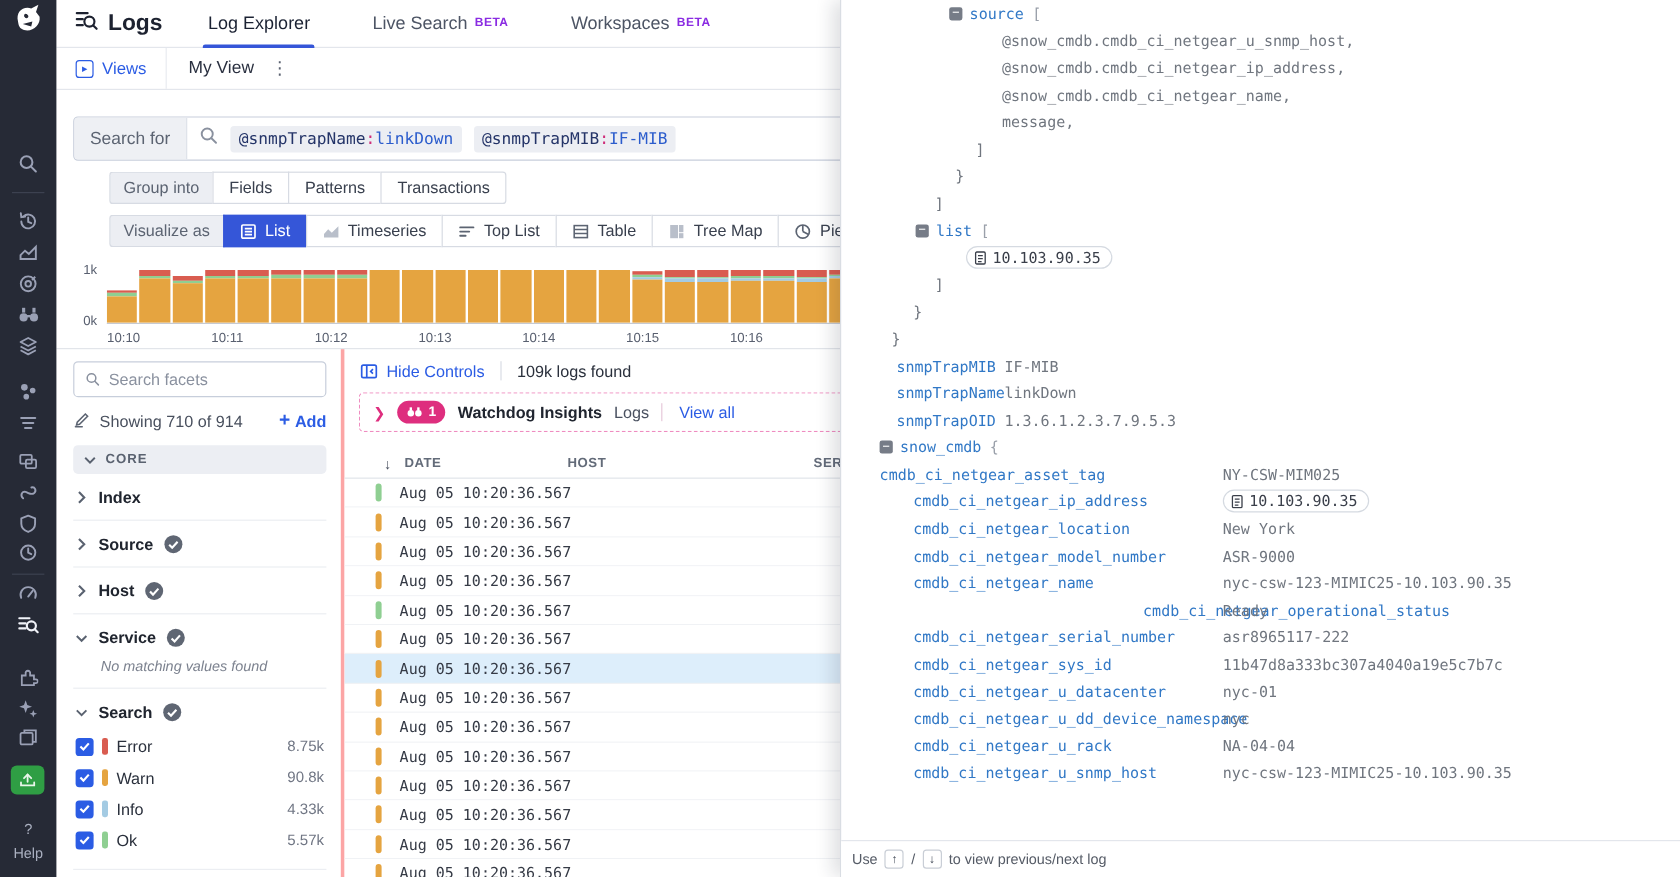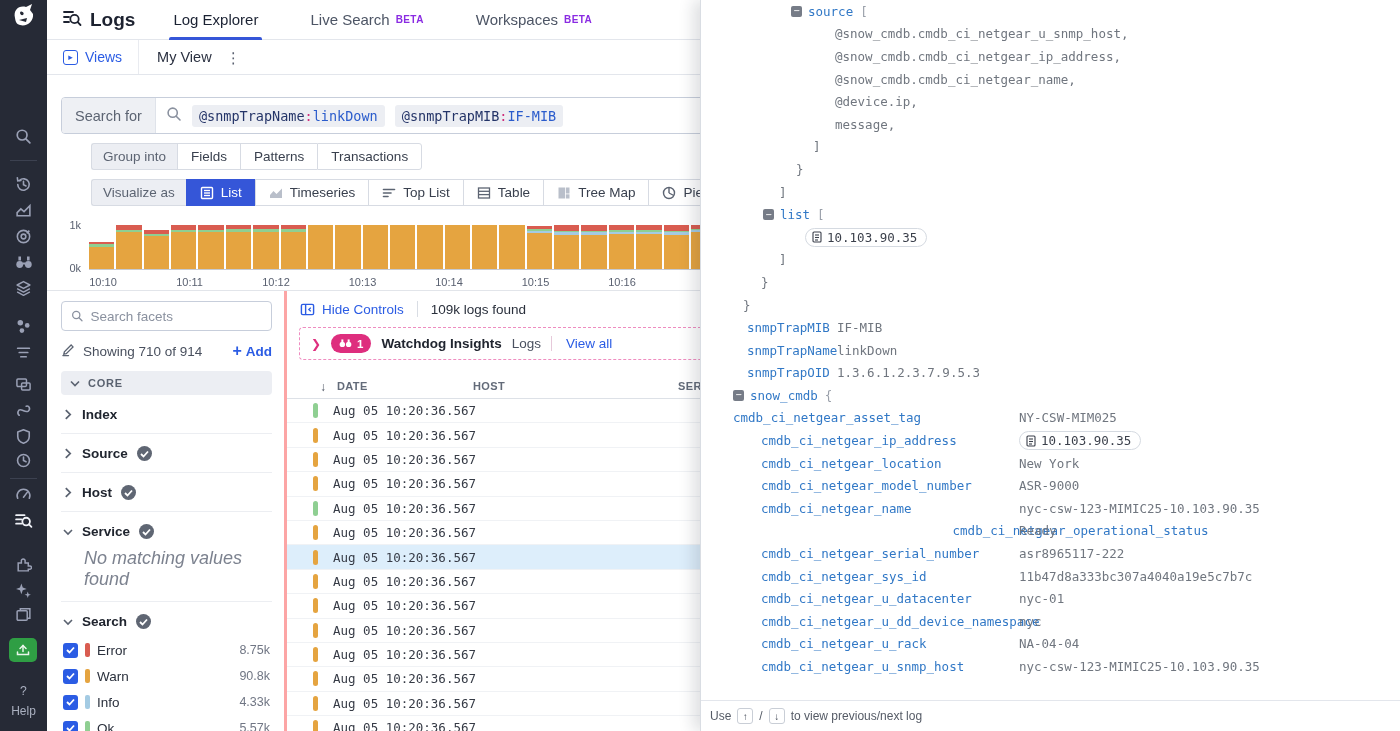--- a/index.html
+++ b/index.html
@@ -63,21 +63,21 @@
   .facet-search input { border:none; outline:none; font-size:13.5px; color:#49505e; width:100%; font-family:"Liberation Sans",sans-serif; background:transparent; }
   .facet-search input::placeholder { color:#8a919f; }
   .showing-row { display:flex; align-items:center; margin-top:11px; font-size:13.5px; color:#49505e; gap:7px; }
   .add-btn { margin-left:auto; color:#2b5ce4; font-weight:600; display:flex; align-items:center; gap:4px; cursor:pointer; }
   .add-plus { font-size:16px; font-weight:700; }
   .core-hdr { margin-top:11px; background:#eceef3; border-radius:4px; height:24px; display:flex; align-items:center; gap:8px; padding:0 9px; color:#5a6270; font-size:11px; font-weight:700; letter-spacing:.8px; cursor:pointer; }
   .facet-item { padding:12px 2px 11px 2px; border-bottom:1px solid #eceef2; }
   .facet-head { display:flex; align-items:center; gap:9px; font-size:13.5px; font-weight:700; color:#20252f; cursor:pointer; }
   .chev { width:10px; color:#5a6270; flex:none; }
   .badge-check { width:15px; height:15px; border-radius:50%; background:#5f6673; color:#fff; font-size:9px; display:flex; align-items:center; justify-content:center; flex:none; }
-  .facet-empty { font-size:18px; color:#7c828f; font-style:italic; margin:9px 0 0 21px; }
+  .facet-empty { font-size:12px; color:#7c828f; font-style:italic; margin:9px 0 0 21px; }
   .status-vals { margin-top:8px; }
   .sv-row { display:flex; align-items:center; height:26px; gap:7px; cursor:pointer; }
   .cbx { width:15px; height:15px; background:#2b5ce4; border-radius:3px; color:#fff; font-size:10px; display:flex; align-items:center; justify-content:center; flex:none; }
   .sv-pill { width:5px; height:14px; border-radius:2px; flex:none; }
   .sv-label { font-size:13.5px; color:#2a303c; }
   .sv-count { margin-left:auto; font-size:12.5px; color:#707684; }
 
   .logscol { flex:1; position:relative; overflow:hidden; }
   .logs-ctl { height:36px; display:flex; align-items:center; padding-left:13px; font-size:13.5px; }
   .hide-controls { display:flex; align-items:center; gap:7px; color:#2b5ce4; cursor:pointer; }
@@ -955,21 +955,20 @@
       </div>
     </div>
   </div>
 
   <div class="detail">
     <div class="json" id="json-lines">
         <div class="jline" style="padding-left: 90px;"><span class="j-box">−</span><span class="j-key">source</span><span class="j-brk">[</span></div>
         <div class="jline" style="padding-left: 134px;"><span class="j-gray">@snow_cmdb.cmdb_ci_netgear_u_snmp_host,</span></div>
         <div class="jline" style="padding-left: 134px;"><span class="j-gray">@snow_cmdb.cmdb_ci_netgear_ip_address,</span></div>
         <div class="jline" style="padding-left: 134px;"><span class="j-gray">@snow_cmdb.cmdb_ci_netgear_name,</span></div>
-        <div class="jline" style="padding-left: 134px;"><span class="j-gray">@device.ip,</span></div>
         <div class="jline" style="padding-left: 134px;"><span class="j-gray">message,</span></div>
         <div class="jline" style="padding-left: 112px;"><span class="j-gray">]</span></div>
         <div class="jline" style="padding-left: 95px;"><span class="j-gray">}</span></div>
         <div class="jline" style="padding-left: 78px;"><span class="j-gray">]</span></div>
         <div class="jline" style="padding-left: 62px;"><span class="j-box">−</span><span class="j-key">list</span><span class="j-brk">[</span></div>
         <div class="jline" style="padding-left: 104px;"><span class="j-pill"><svg width="10" height="12" viewBox="0 0 10 12">
               <g stroke="#3a3f4a" stroke-width="1.1" fill="none">
                 <rect x="1" y="1" width="8" height="10" rx="1"></rect>
                 <line x1="3" y1="4" x2="7" y2="4"></line>
                 <line x1="3" y1="6.5" x2="7" y2="6.5"></line>

